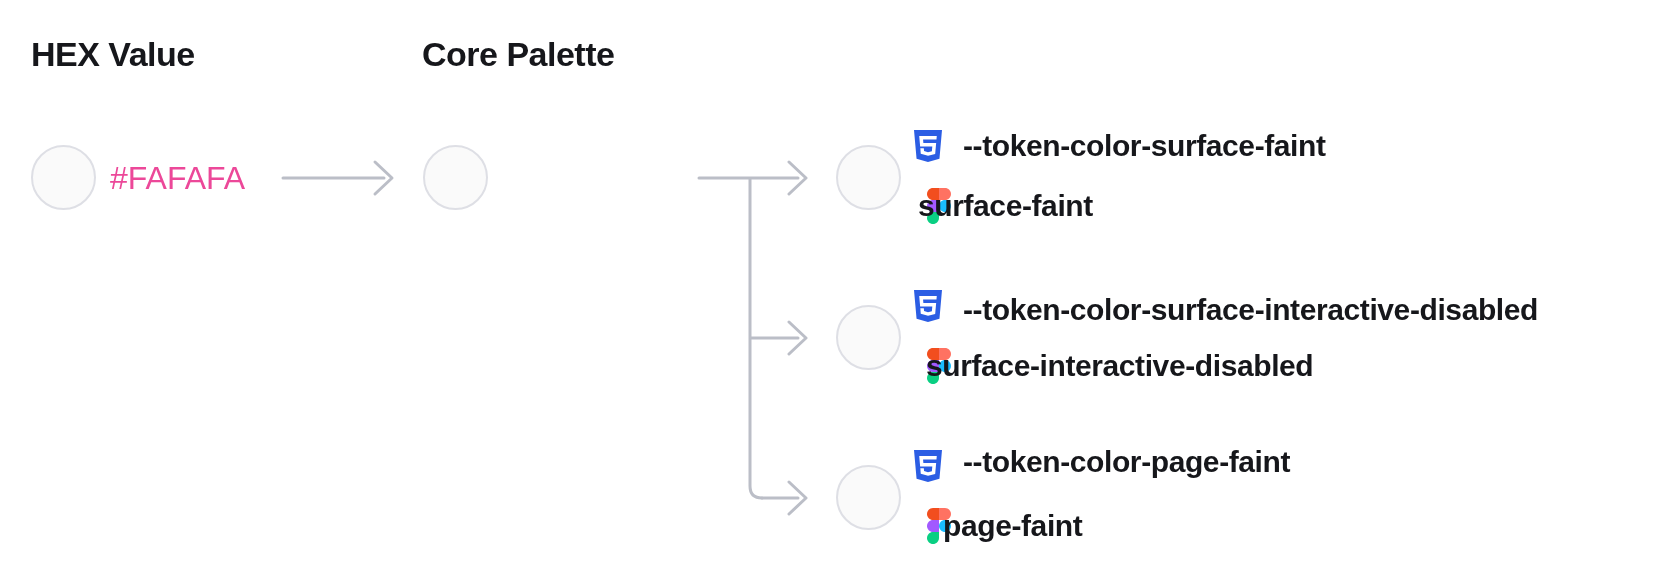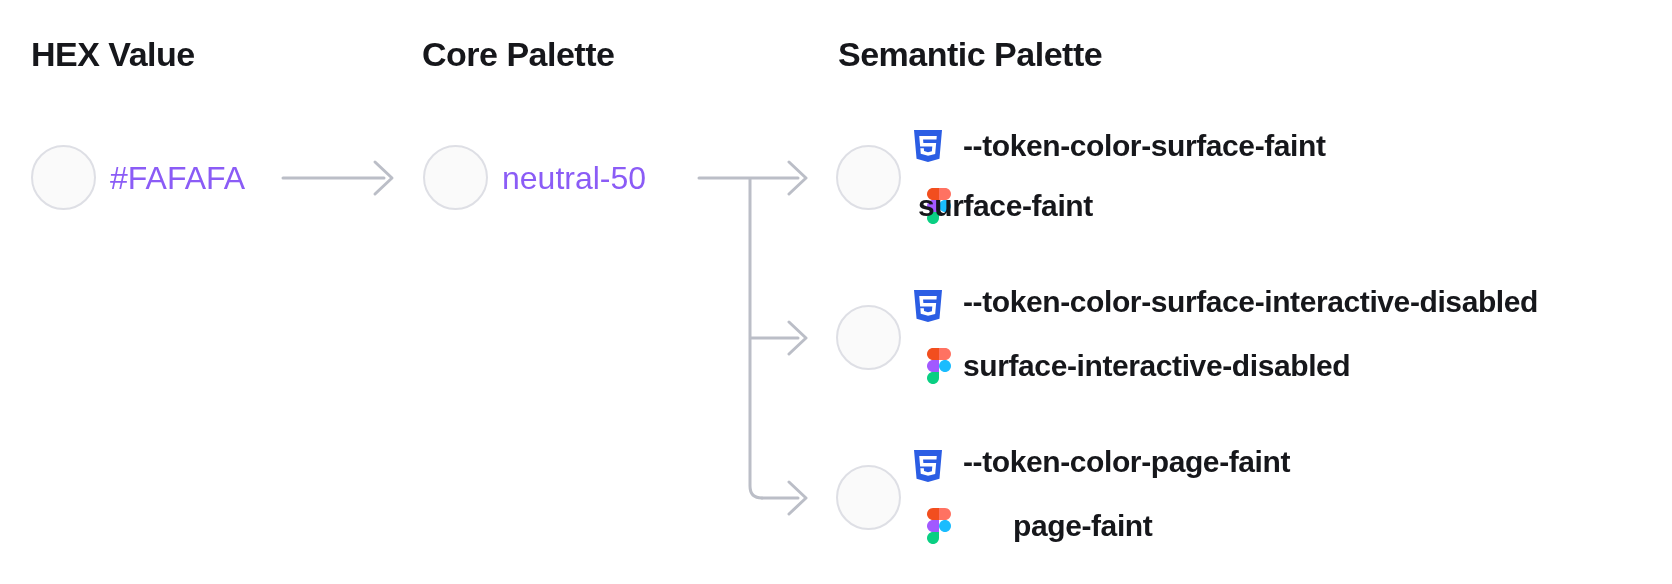--- a/index.html
+++ b/index.html
@@ -33,21 +33,21 @@
     border-radius: 50%;
     background: var(--swatch-fill, #FAFAFA);
     border: 2px solid var(--swatch-border, #dedfe5);
     box-sizing: border-box;
   }
   .value-label {
     position: absolute;
     transform: translateY(-50%);
     font-size: 32px;
     font-weight: 400;
-    color: #8b5cf6;
+    color: #ec4899;
     white-space: nowrap;
     text-align: right;
   }
   .token-label {
     position: absolute;
     transform: translateY(-50%);
     font-size: 30px;
     font-weight: 700;
     letter-spacing: -0.4px;
     color: var(--text, #16171b);
@@ -70,35 +70,33 @@
     stroke-linejoin: round;
   }
 </style>
 </head>
 <body>
 
 <div class="canvas">
 
   <h2 class="col-title" style="left:31px">HEX Value</h2>
   <h2 class="col-title" style="left:422px">Core Palette</h2>
-  <h2 class="col-title" style="left:838px">Semantic Palette</h2>
 
   <svg class="connectors" width="1672" height="584" viewBox="0 0 1672 584">
     <path d="M283 178 H384 M375 162 L392 178 L375 194"></path>
     <path d="M699 178 H798 M789 162 L806 178 L789 194"></path>
     <path d="M750 179 V486 Q750 498 762 498"></path>
     <path d="M751 338 H798 M789 322 L806 338 L789 354"></path>
     <path d="M762 498 H798 M789 482 L806 498 L789 514"></path>
   </svg>
 
   <span class="swatch" style="left:31px;top:145px"></span>
   <span class="value-label" style="left:110px;top:178px">#FAFAFA</span>
 
   <span class="swatch" style="left:423px;top:145px"></span>
-  <span class="value-label" style="left:502px;top:178px">neutral-50</span>
 
   <div>
     <span class="swatch" style="left:836px;top:145px"></span>
     <svg class="icon" style="left:912px;top:128px" width="32" height="36" viewBox="0 0 24 24">
       <path fill="#2B5DE4" fill-rule="evenodd" d="M1.5 0h21l-1.91 21.563L11.977 24l-8.564-2.438L1.5 0zm7.031 9.75l-.232-2.718 10.059.003.23-2.622L5.412 4.41l.698 8.01h9.126l-.326 3.426-2.91.804-2.955-.81-.188-2.11H6.248l.33 4.171L12 19.351l5.379-1.443.744-8.157H8.531z"></path>
     </svg>
     <span class="token-label" style="left:963px;top:146px">--token-color-surface-faint</span>
     <svg class="icon" style="left:927px;top:188px" width="24" height="36" viewBox="0 0 38 57">
       <path fill="#F24E1E" d="M0 9.5C0 4.253 4.253 0 9.5 0H19v19H9.5C4.253 19 0 14.747 0 9.5z"></path>
       <path fill="#FF7262" d="M19 0h9.5C33.747 0 38 4.253 38 9.5S33.747 19 28.5 19H19V0z"></path>
@@ -107,40 +105,40 @@
       <path fill="#0ACF83" d="M0 47.5C0 42.253 4.253 38 9.5 38H19v9.5c0 5.247-4.253 9.5-9.5 9.5S0 52.747 0 47.5z"></path>
     </svg>
     <span class="token-label" style="left:918px;top:206px">surface-faint</span>
   </div>
 
   <div>
     <span class="swatch" style="left:836px;top:305px"></span>
     <svg class="icon" style="left:912px;top:288px" width="32" height="36" viewBox="0 0 24 24">
       <path fill="#2B5DE4" fill-rule="evenodd" d="M1.5 0h21l-1.91 21.563L11.977 24l-8.564-2.438L1.5 0zm7.031 9.75l-.232-2.718 10.059.003.23-2.622L5.412 4.41l.698 8.01h9.126l-.326 3.426-2.91.804-2.955-.81-.188-2.11H6.248l.33 4.171L12 19.351l5.379-1.443.744-8.157H8.531z"></path>
     </svg>
-    <span class="token-label" style="left:963px;top:302px">--token-color-surface-interactive-disabled</span>
+    <span class="token-label" style="left:963px;top:310px">--token-color-surface-interactive-disabled</span>
     <svg class="icon" style="left:927px;top:348px" width="24" height="36" viewBox="0 0 38 57">
       <path fill="#F24E1E" d="M0 9.5C0 4.253 4.253 0 9.5 0H19v19H9.5C4.253 19 0 14.747 0 9.5z"></path>
       <path fill="#FF7262" d="M19 0h9.5C33.747 0 38 4.253 38 9.5S33.747 19 28.5 19H19V0z"></path>
       <path fill="#A259FF" d="M0 28.5C0 23.253 4.253 19 9.5 19H19v19H9.5C4.253 38 0 33.747 0 28.5z"></path>
       <path fill="#1ABCFE" d="M19 28.5c0-5.247 4.253-9.5 9.5-9.5s9.5 4.253 9.5 9.5-4.253 9.5-9.5 9.5-9.5-4.253-9.5-9.5z"></path>
       <path fill="#0ACF83" d="M0 47.5C0 42.253 4.253 38 9.5 38H19v9.5c0 5.247-4.253 9.5-9.5 9.5S0 52.747 0 47.5z"></path>
     </svg>
-    <span class="token-label" style="left:963px;top:366px">surface-interactive-disabled</span>
+    <span class="token-label" style="left:926px;top:366px">surface-interactive-disabled</span>
   </div>
 
   <div>
     <span class="swatch" style="left:836px;top:465px"></span>
     <svg class="icon" style="left:912px;top:448px" width="32" height="36" viewBox="0 0 24 24">
       <path fill="#2B5DE4" fill-rule="evenodd" d="M1.5 0h21l-1.91 21.563L11.977 24l-8.564-2.438L1.5 0zm7.031 9.75l-.232-2.718 10.059.003.23-2.622L5.412 4.41l.698 8.01h9.126l-.326 3.426-2.91.804-2.955-.81-.188-2.11H6.248l.33 4.171L12 19.351l5.379-1.443.744-8.157H8.531z"></path>
     </svg>
     <span class="token-label" style="left:963px;top:462px">--token-color-page-faint</span>
     <svg class="icon" style="left:927px;top:508px" width="24" height="36" viewBox="0 0 38 57">
       <path fill="#F24E1E" d="M0 9.5C0 4.253 4.253 0 9.5 0H19v19H9.5C4.253 19 0 14.747 0 9.5z"></path>
       <path fill="#FF7262" d="M19 0h9.5C33.747 0 38 4.253 38 9.5S33.747 19 28.5 19H19V0z"></path>
       <path fill="#A259FF" d="M0 28.5C0 23.253 4.253 19 9.5 19H19v19H9.5C4.253 38 0 33.747 0 28.5z"></path>
       <path fill="#1ABCFE" d="M19 28.5c0-5.247 4.253-9.5 9.5-9.5s9.5 4.253 9.5 9.5-4.253 9.5-9.5 9.5-9.5-4.253-9.5-9.5z"></path>
       <path fill="#0ACF83" d="M0 47.5C0 42.253 4.253 38 9.5 38H19v9.5c0 5.247-4.253 9.5-9.5 9.5S0 52.747 0 47.5z"></path>
     </svg>
-    <span class="token-label" style="left:1013px;top:526px">page-faint</span>
+    <span class="token-label" style="left:943px;top:526px">page-faint</span>
   </div>
 
 </div>
 
 </body></html>

